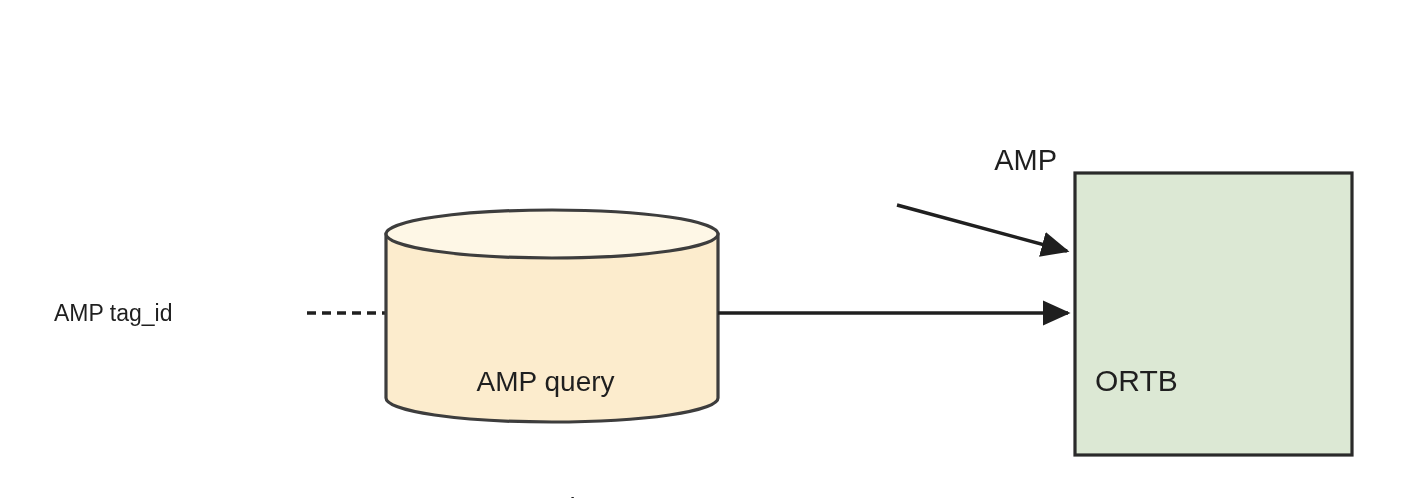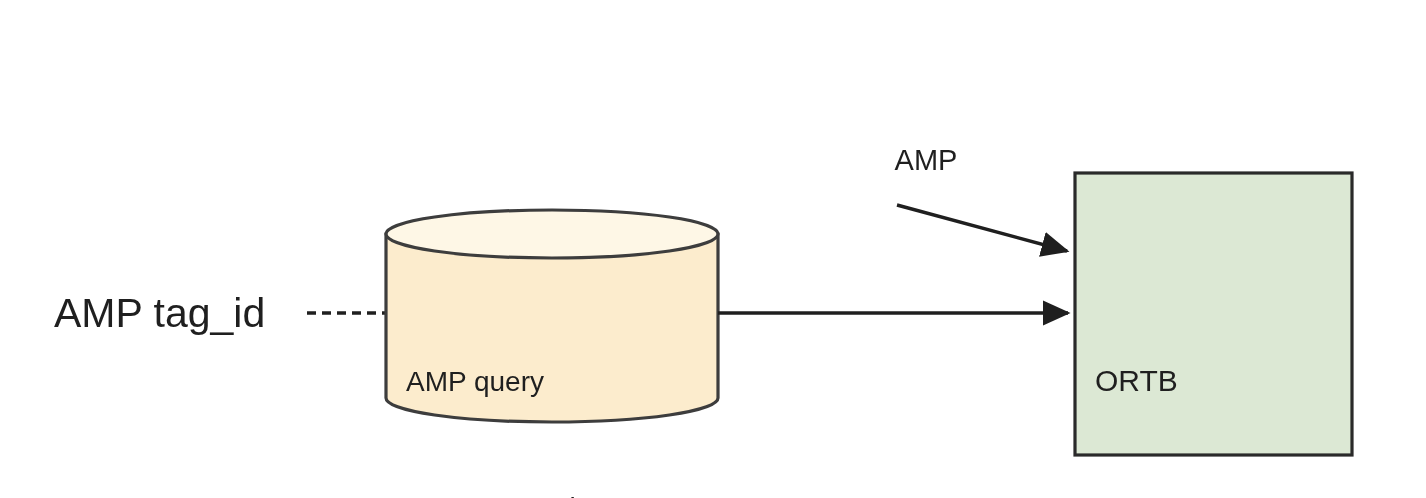--- a/index.html
+++ b/index.html
@@ -27,21 +27,21 @@
   .label {
     position: absolute;
     color: #1f1f1f;
     font-family: "Liberation Sans", sans-serif;
     white-space: pre;
     line-height: 40px;
   }
   #tag-id-label {
     left: 54px;
     top: 292px;
-    font-size: 41px;
+    font-size: 23px;
     line-height: 42px;
   }
   #qs-label {
     left: 795px;
     top: 48px;
     width: 262px;
     text-align: center;
     font-size: 29px;
     line-height: 45px;
   }
@@ -54,20 +54,21 @@
   }
   #ortb-label {
     left: 1095px;
     top: 271px;
     font-size: 30px;
     line-height: 44px;
     text-align: left;
   }
   .label-line {
     display: block;
+    text-align: right;
   }
 </style>
 </head>
 <body>
 
 <div id="canvas">
 
   <svg class="svg-layer" viewBox="0 0 1426 498" xmlns="http://www.w3.org/2000/svg">
 
     <defs>

